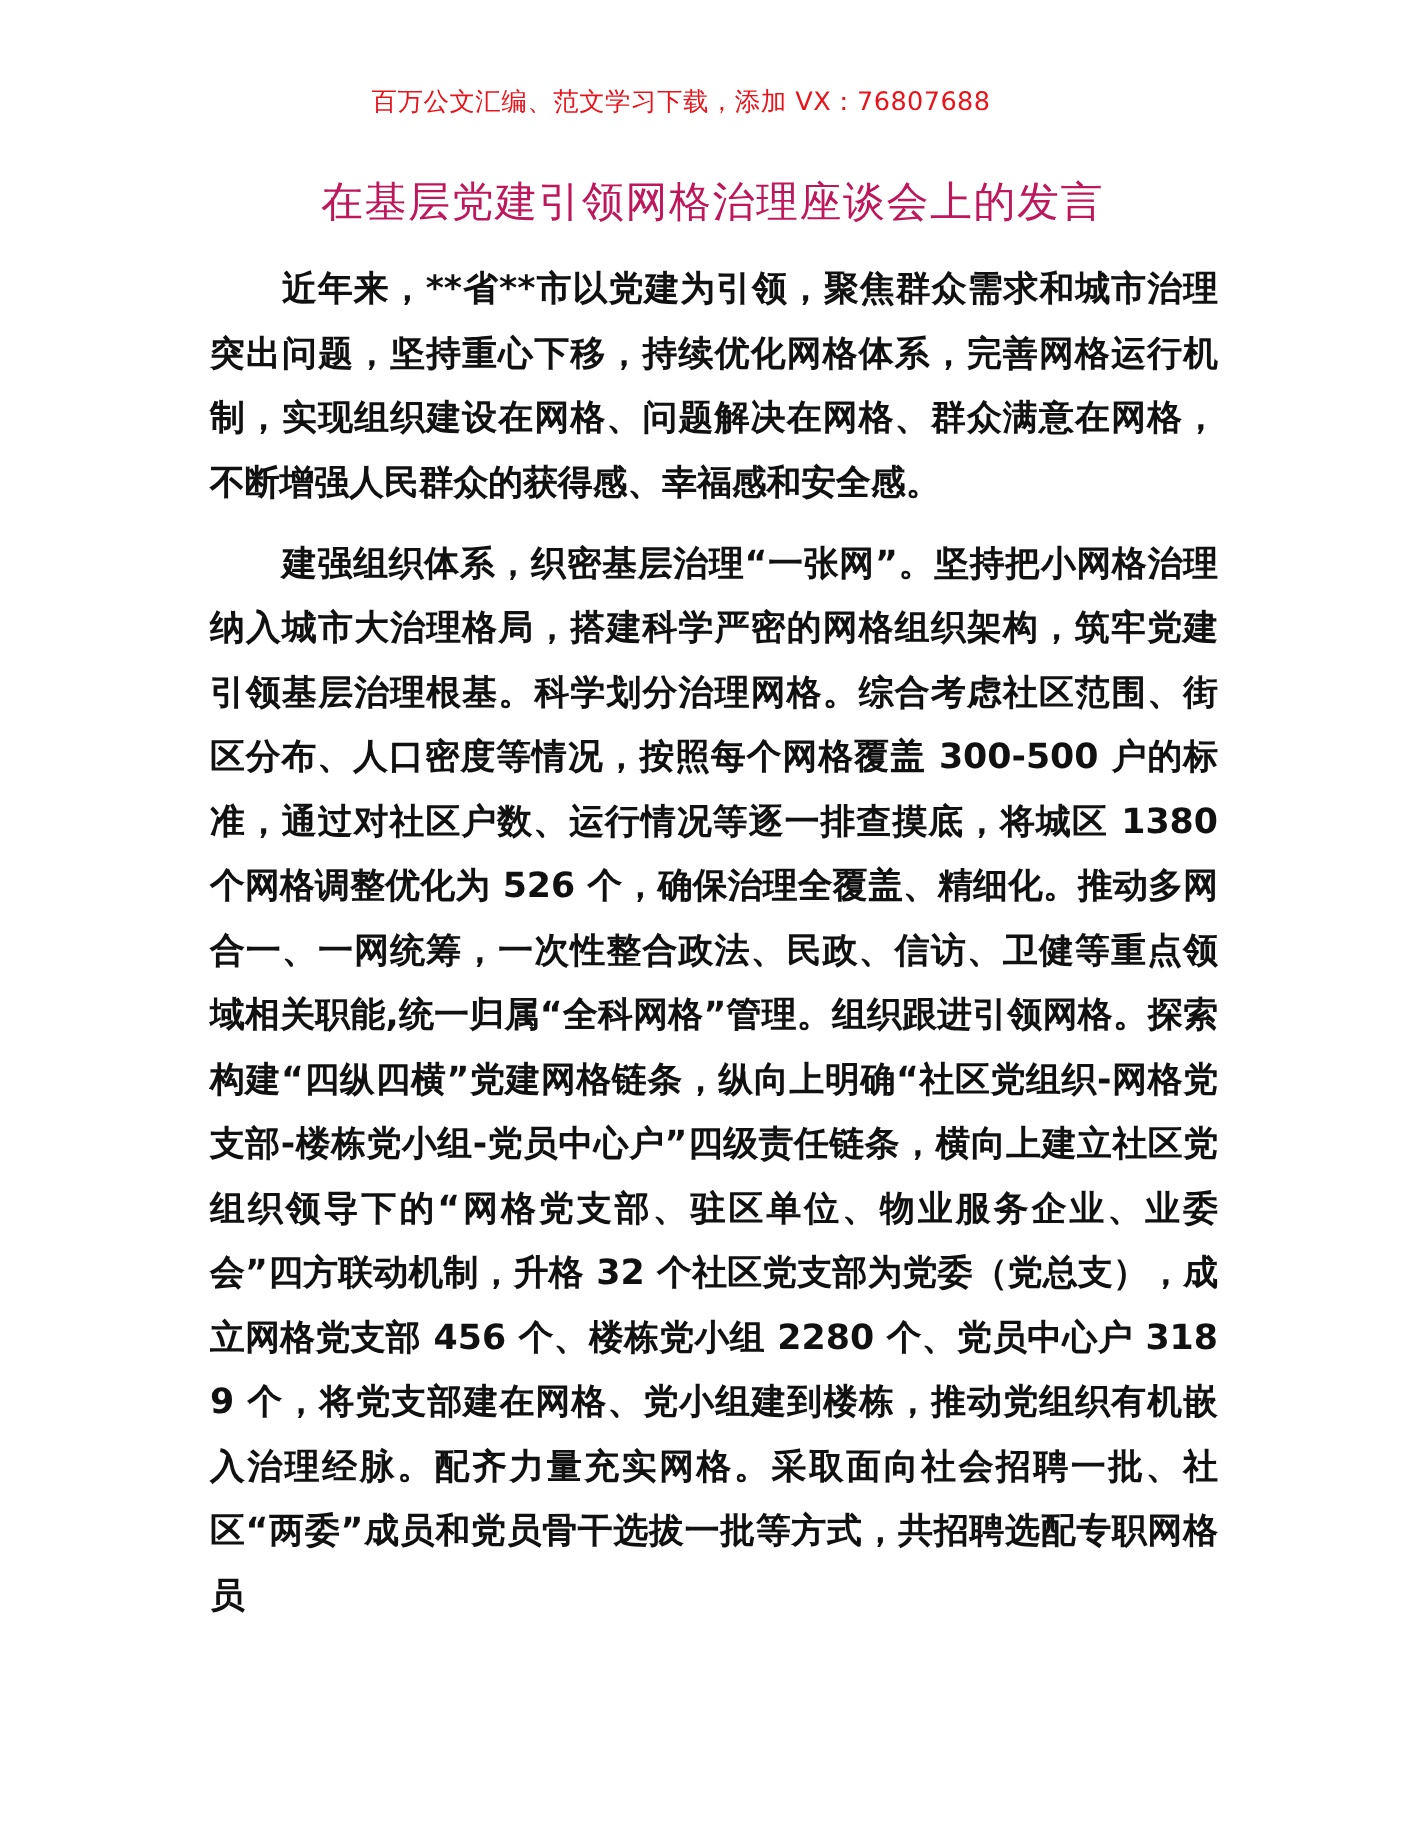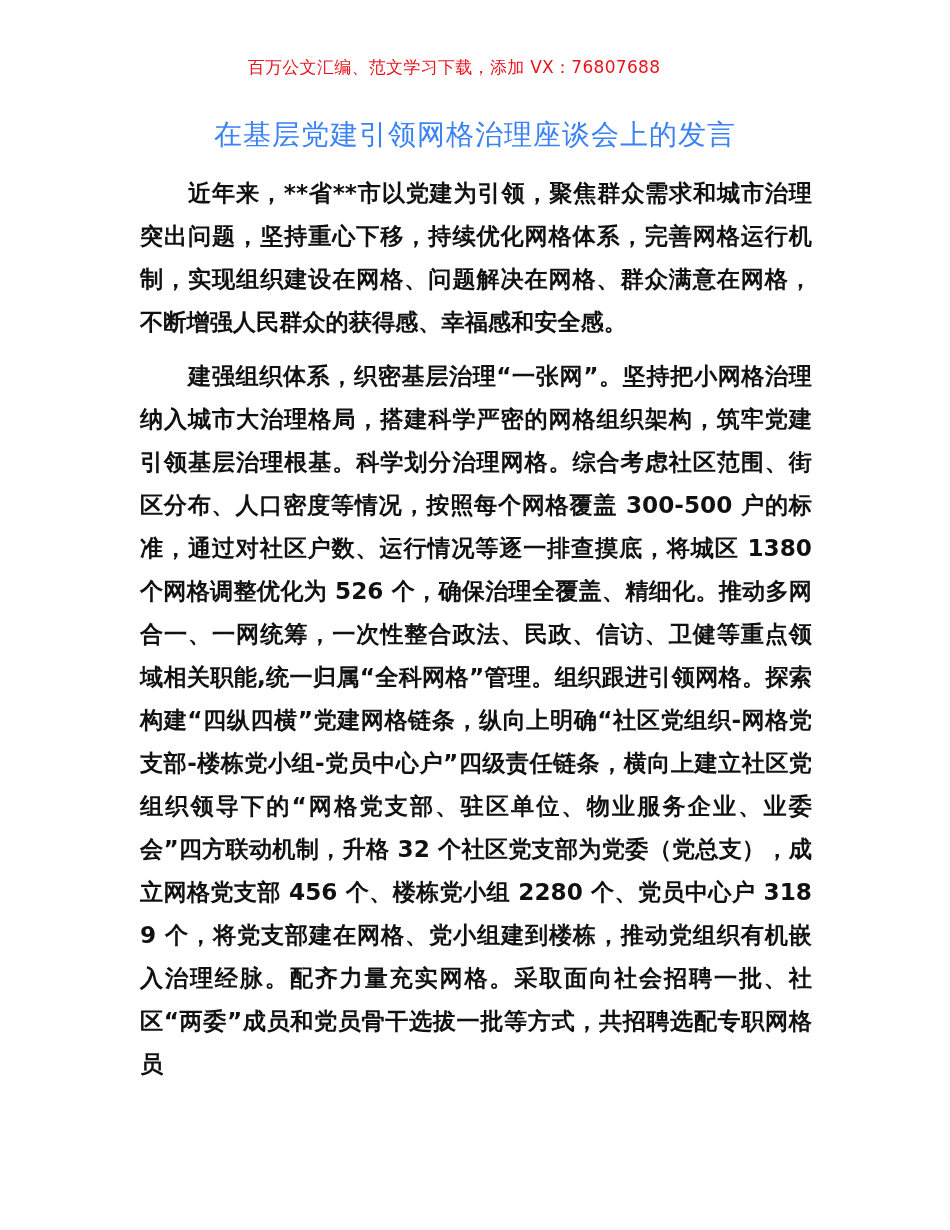--- a/index.html
+++ b/index.html
@@ -1,18 +1,18 @@
 <!DOCTYPE html>
 <html><head>
 <meta charset="utf-8">
 <style>
   html, body { margin: 0; padding: 0; background: #ffffff; }
   body { width: 950px; height: 1230px; position: relative; overflow: hidden; font-family: "DejaVu Sans", sans-serif; }
   .header { position: absolute; top: 56px; left: 0; width: 908px; text-align: center; color: #e8141c; font-size: 17px; letter-spacing: 0.3px; }
-  .title { position: absolute; top: 116px; left: 0; width: 950px; text-align: center; color: #3b82f6; font-size: 28px; letter-spacing: 1px; }
+  .title { position: absolute; top: 116px; left: 0; width: 950px; text-align: center; color: #be185d; font-size: 28px; letter-spacing: 1px; }
   .body { position: absolute; top: 171px; left: 140px; width: 672px; color: #111; font-size: 23.2px; line-height: 43px; font-weight: bold; }
   .para { margin: 0 0 11px 0; text-indent: 48px; text-align: justify; text-align-last: left; word-break: break-all; }
 </style>
 </head>
 <body>
 
 <div class="header">百万公文汇编、范文学习下载，添加 VX：76807688</div>
 
 <div class="title">在基层党建引领网格治理座谈会上的发言</div>
 

